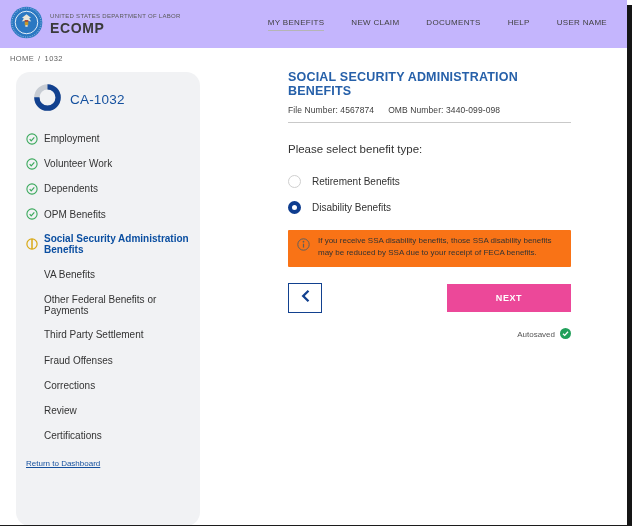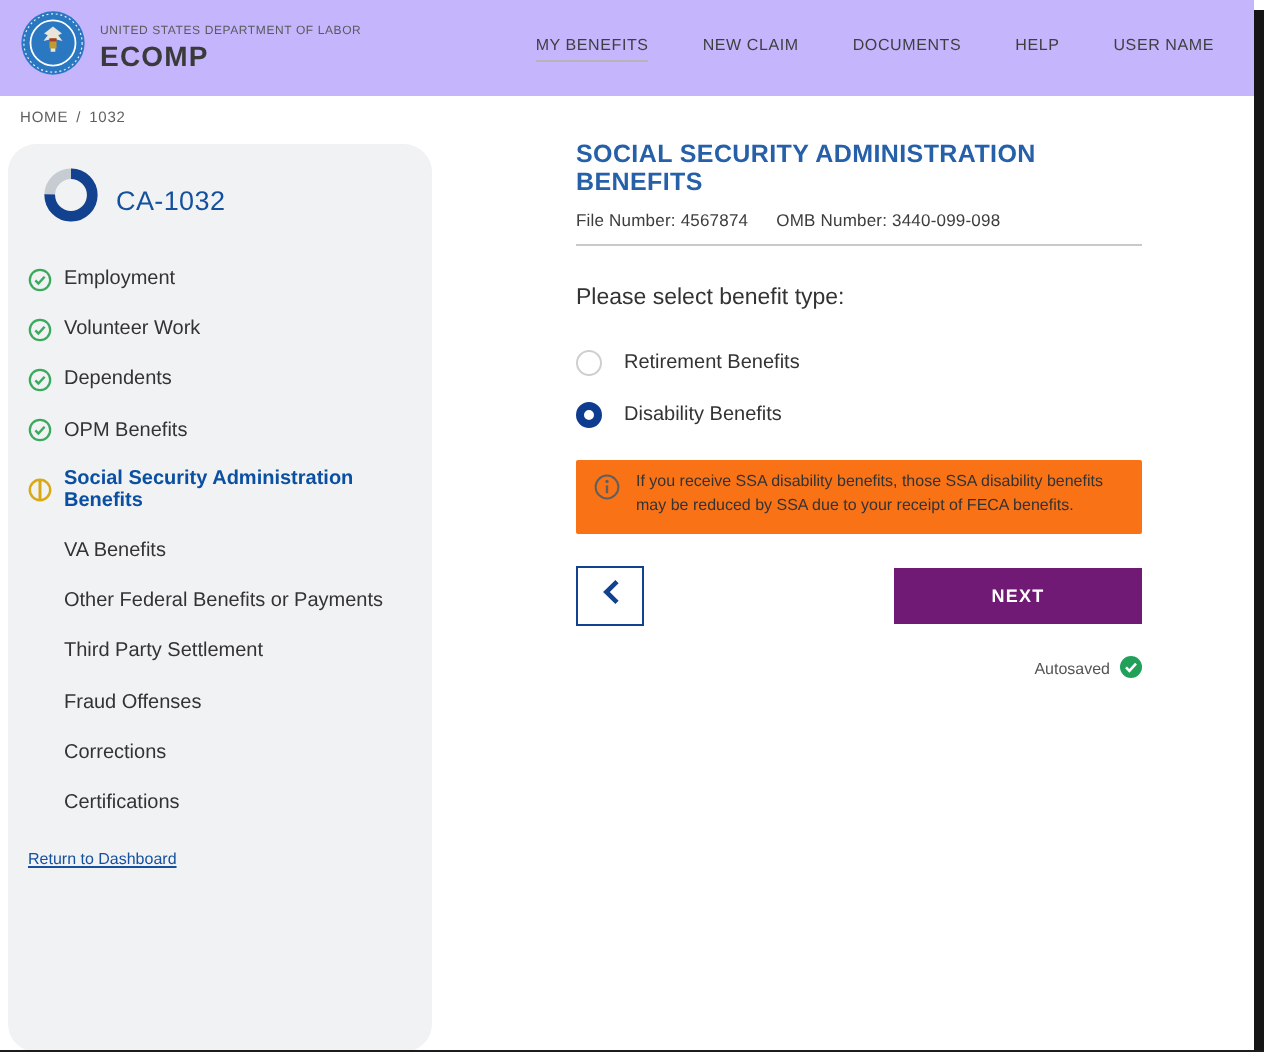--- a/index.html
+++ b/index.html
@@ -24,21 +24,21 @@
   .nav{display:flex;gap:27px;align-items:center;}
   .nav-item{font-size:8px;color:#3f3f3f;letter-spacing:.3px;cursor:pointer;padding-bottom:3px;}
   .nav-item.active{border-bottom:1px solid #b5b5b5;}
 
   
   .breadcrumb{position:absolute;top:54px;left:10px;font-size:7.5px;color:#5f5f5f;
     letter-spacing:.4px;display:flex;gap:4px;}
   .breadcrumb .crumb-home{cursor:pointer;}
 
   
-  .sidebar{position:absolute;top:72px;left:4px;width:212px;bottom:0;background:#f1f2f4;border-radius:14px;}
+  .sidebar{position:absolute;top:72px;left:16px;width:184px;bottom:0;background:#f1f2f4;border-radius:14px;}
   .side-head{display:flex;align-items:center;gap:8px;padding:11px 0 2px 17px;}
   .ring{width:29px;height:29px;flex:none;}
   .form-title{color:#14509e;font-size:13.5px;letter-spacing:.2px;}
   .side-list{margin-top:8px;}
   .side-item{display:flex;align-items:center;gap:6px;padding:6.6px 8px 6.6px 10px;
     font-size:10px;color:#333;cursor:pointer;}
   .icon-slot{width:12px;height:12px;flex:none;display:flex;align-items:center;justify-content:center;}
   .side-item.current .side-label{color:#0b4fa1;font-weight:bold;}
   .return-link{display:inline-block;margin:11px 0 0 10px;font-size:8px;color:#14509e;
     text-decoration:underline;cursor:pointer;}
@@ -56,21 +56,21 @@
   .radio.unselected{border:1.5px solid #cfcfcf;}
   .radio.selected{border:4px solid #0e3d8f;}
   .option-label{font-size:10px;color:#333;}
   .infobox{margin-top:16px;background:#f97316;border-radius:1px;
     padding:5px 10px 7px 9px;display:flex;gap:8px;align-items:flex-start;box-sizing:border-box;}
   .info-icon{flex:none;margin-top:2px;}
   .info-text{font-size:8px;line-height:1.55;color:#333;}
   .actions{margin-top:16px;display:flex;justify-content:space-between;align-items:center;}
   .back-btn{width:34px;height:30px;background:#fff;border:1.5px solid #12418f;
     display:flex;align-items:center;justify-content:center;cursor:pointer;box-sizing:border-box;}
-  .next-btn{width:124px;height:28px;background:#701a75;color:#fff;border:none;
+  .next-btn{width:124px;height:28px;background:#ec4899;color:#fff;border:none;
     font-size:9px;font-weight:bold;letter-spacing:.6px;cursor:pointer;
     font-family:"Liberation Sans",sans-serif;}
   .autosave{margin-top:15px;display:flex;justify-content:flex-end;align-items:center;gap:5px;
     font-size:8px;color:#555;}
 </style>
 </head>
 <body>
 
 <div class="header">
   <div class="logo-wrap">
@@ -175,20 +175,24 @@
     <div class="side-item">
       <span class="icon-slot"></span>
       <span class="side-label">Fraud Offenses</span>
     </div>
     <div class="side-item">
       <span class="icon-slot"></span>
       <span class="side-label">Corrections</span>
     </div>
     <div class="side-item">
       <span class="icon-slot"></span>
+      <span class="side-label">Review</span>
+    </div>
+    <div class="side-item">
+      <span class="icon-slot"></span>
       <span class="side-label">Certifications</span>
     </div>
   </div>
   <span class="return-link">Return to Dashboard</span>
 </div>
 
 <div class="main">
   <div class="main-title">SOCIAL SECURITY ADMINISTRATION BENEFITS</div>
   <div class="meta">
     <span>

